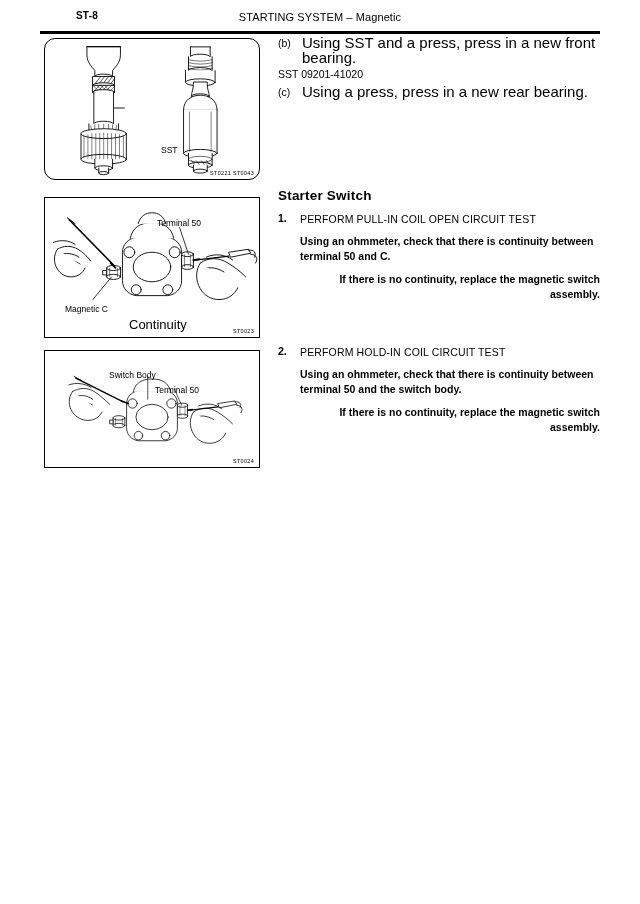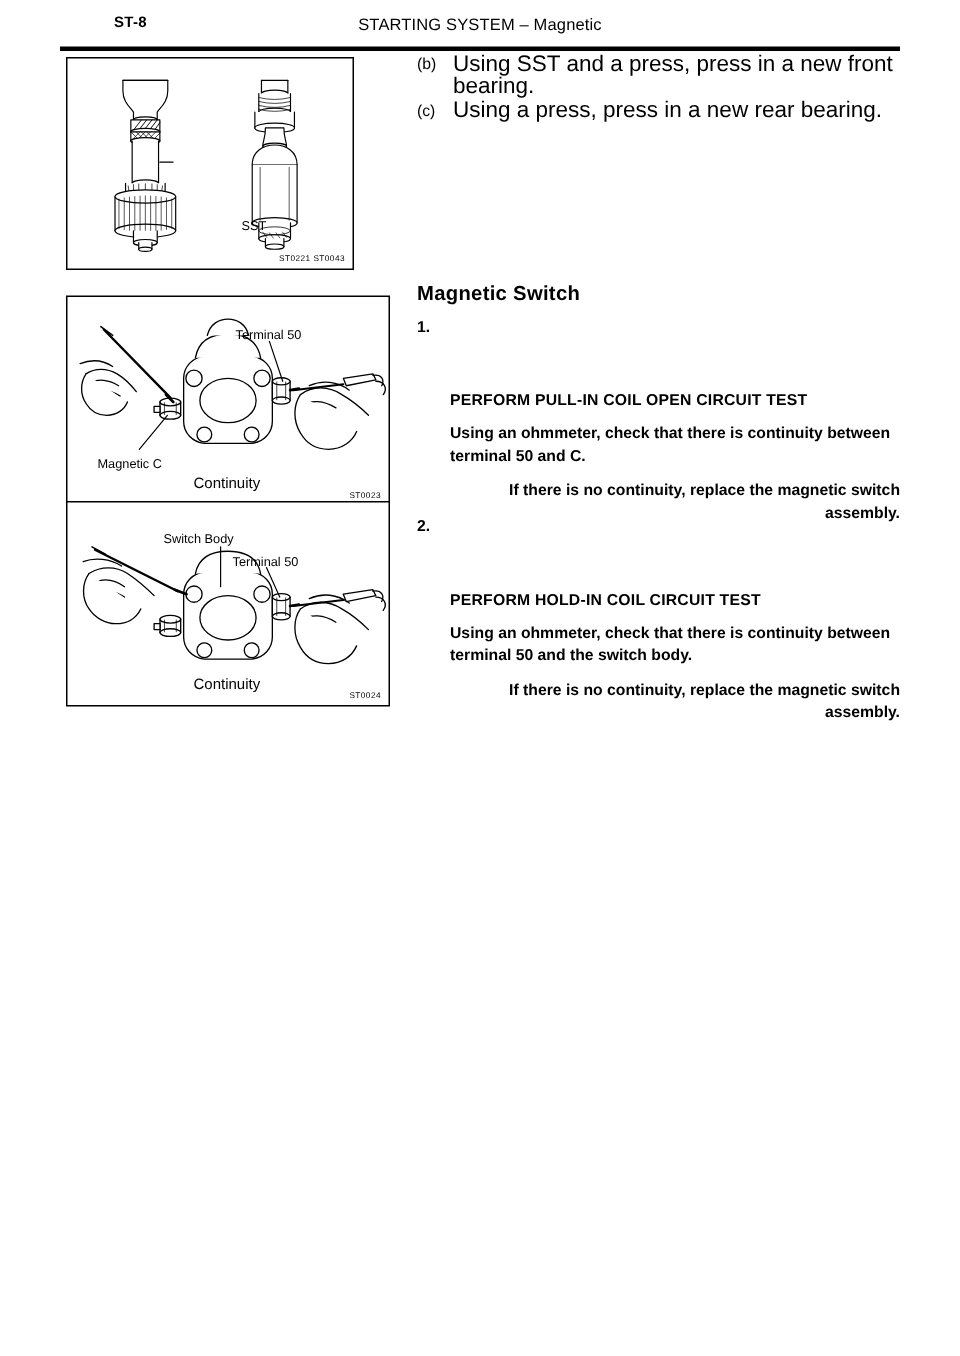--- a/index.html
+++ b/index.html
@@ -55,23 +55,23 @@
   }
 
   
   .figure {
     position: absolute;
     border: 1px solid #000000;
     background: #ffffff;
     box-sizing: border-box;
     overflow: hidden;
   }
-  #figure-bearing-press { left: 44px; top: 38px;  width: 192px; height: 142px; }
+  #figure-bearing-press { left: 44px; top: 38px;  width: 216px; height: 142px; border-radius: 11px; }
   #figure-pull-in-coil  { left: 44px; top: 197px; width: 216px; height: 141px; }
-  #figure-hold-in-coil  { left: 44px; top: 334px; width: 216px; height: 137px; padding-left: 24px; }
+  #figure-hold-in-coil  { left: 44px; top: 350px; width: 216px; height: 118px; padding-left: 24px; }
 
   .fig-svg {
     position: absolute;
     left: 0;
     top: 0;
     width: 100%;
     height: 100%;
     display: block;
   }
   .fig-code {
@@ -84,21 +84,21 @@
     white-space: nowrap;
   }
   .fig-label {
     position: absolute;
     font-size: 8.5px;
     color: #000000;
     white-space: nowrap;
   }
   .fig-caption {
     position: absolute;
-    font-size: 10px;
+    font-size: 13px;
     color: #000000;
     white-space: nowrap;
   }
 
   
   #label-sst { left: 116px; top: 106px; }
   
   #label-terminal-50-a { left: 112px; top: 20px; }
   #label-terminal-c    { left: 20px;  top: 106px; }
   #caption-continuity-a { left: 84px; top: 119px; }
@@ -157,24 +157,23 @@
   .proc-num {
     position: absolute;
     left: 0;
     top: 0;
     font-size: 10.5px;
     font-weight: bold;
   }
   .proc-title {
     margin-left: 22px;
     font-size: 10.5px;
-    font-weight: bold;
+    font-weight: normal;
     letter-spacing: 0.15px;
     line-height: 14px;
-    margin-top: 48px;
   }
   .proc-para {
     margin-left: 22px;
     margin-top: 8px;
     font-size: 10.5px;
     line-height: 14.5px;
     width: 300px;
     font-weight: bold;
   }
   .proc-para.tight { margin-top: 9px; text-align: right; }
@@ -430,27 +429,28 @@
   <div class="fig-label" id="label-terminal-50-b">Terminal 50</div>
   <div class="fig-caption" id="caption-continuity-b">Continuity</div>
   <div class="fig-code">ST0024</div>
 </div>
 
 <div class="text-col">
   <div class="step-line">
     <span class="step-marker">(b)</span>
     <div class="step-body">Using SST and a press, press in a new front bearing.</div>
   </div>
+  <div class="plain-line">SST 09201-41020</div>
   <div class="step-line">
     <span class="step-marker">(c)</span>
     <div class="step-body">Using a press, press in a new rear bearing.</div>
   </div>
 </div>
 
-<div class="section-heading">Magnetic Switch</div>
+<div class="section-heading">Starter Switch</div>
 
 <div class="proc" id="procedure-1">
   <span class="proc-num">1.</span>
   <div class="proc-title">PERFORM PULL-IN COIL OPEN CIRCUIT TEST</div>
   <div class="proc-para">Using an ohmmeter, check that there is continuity between terminal 50 and C.</div>
   <div class="proc-para tight">If there is no continuity, replace the magnetic switch assembly.</div>
 </div>
 
 <div class="proc" id="procedure-2">
   <span class="proc-num">2.</span>

